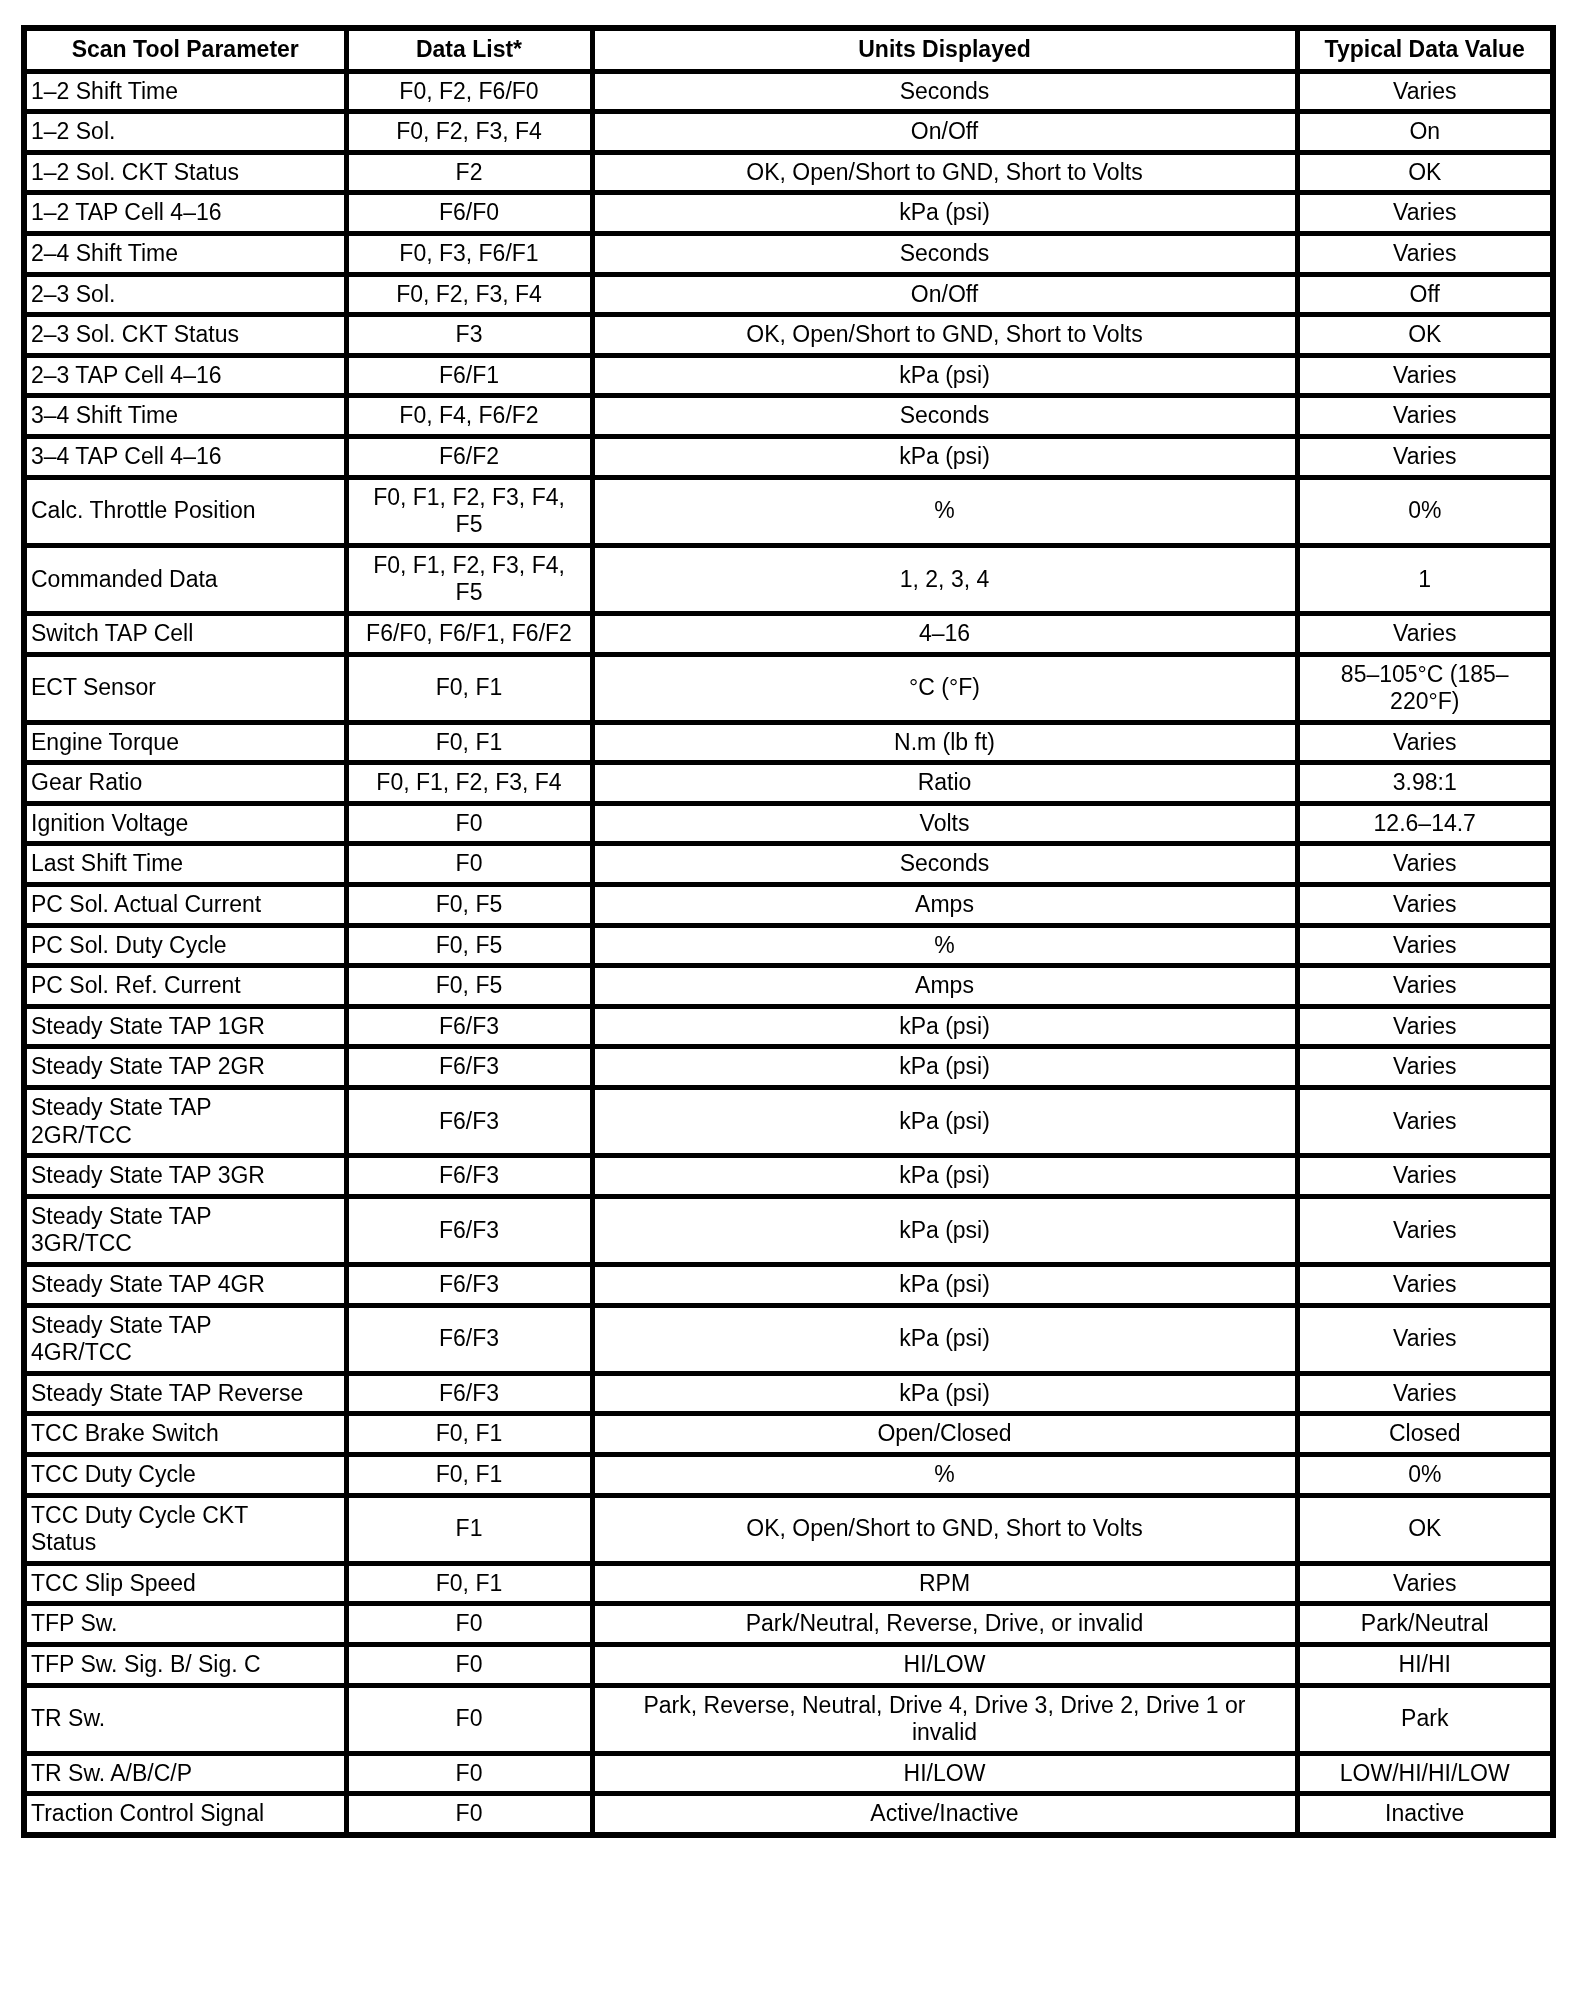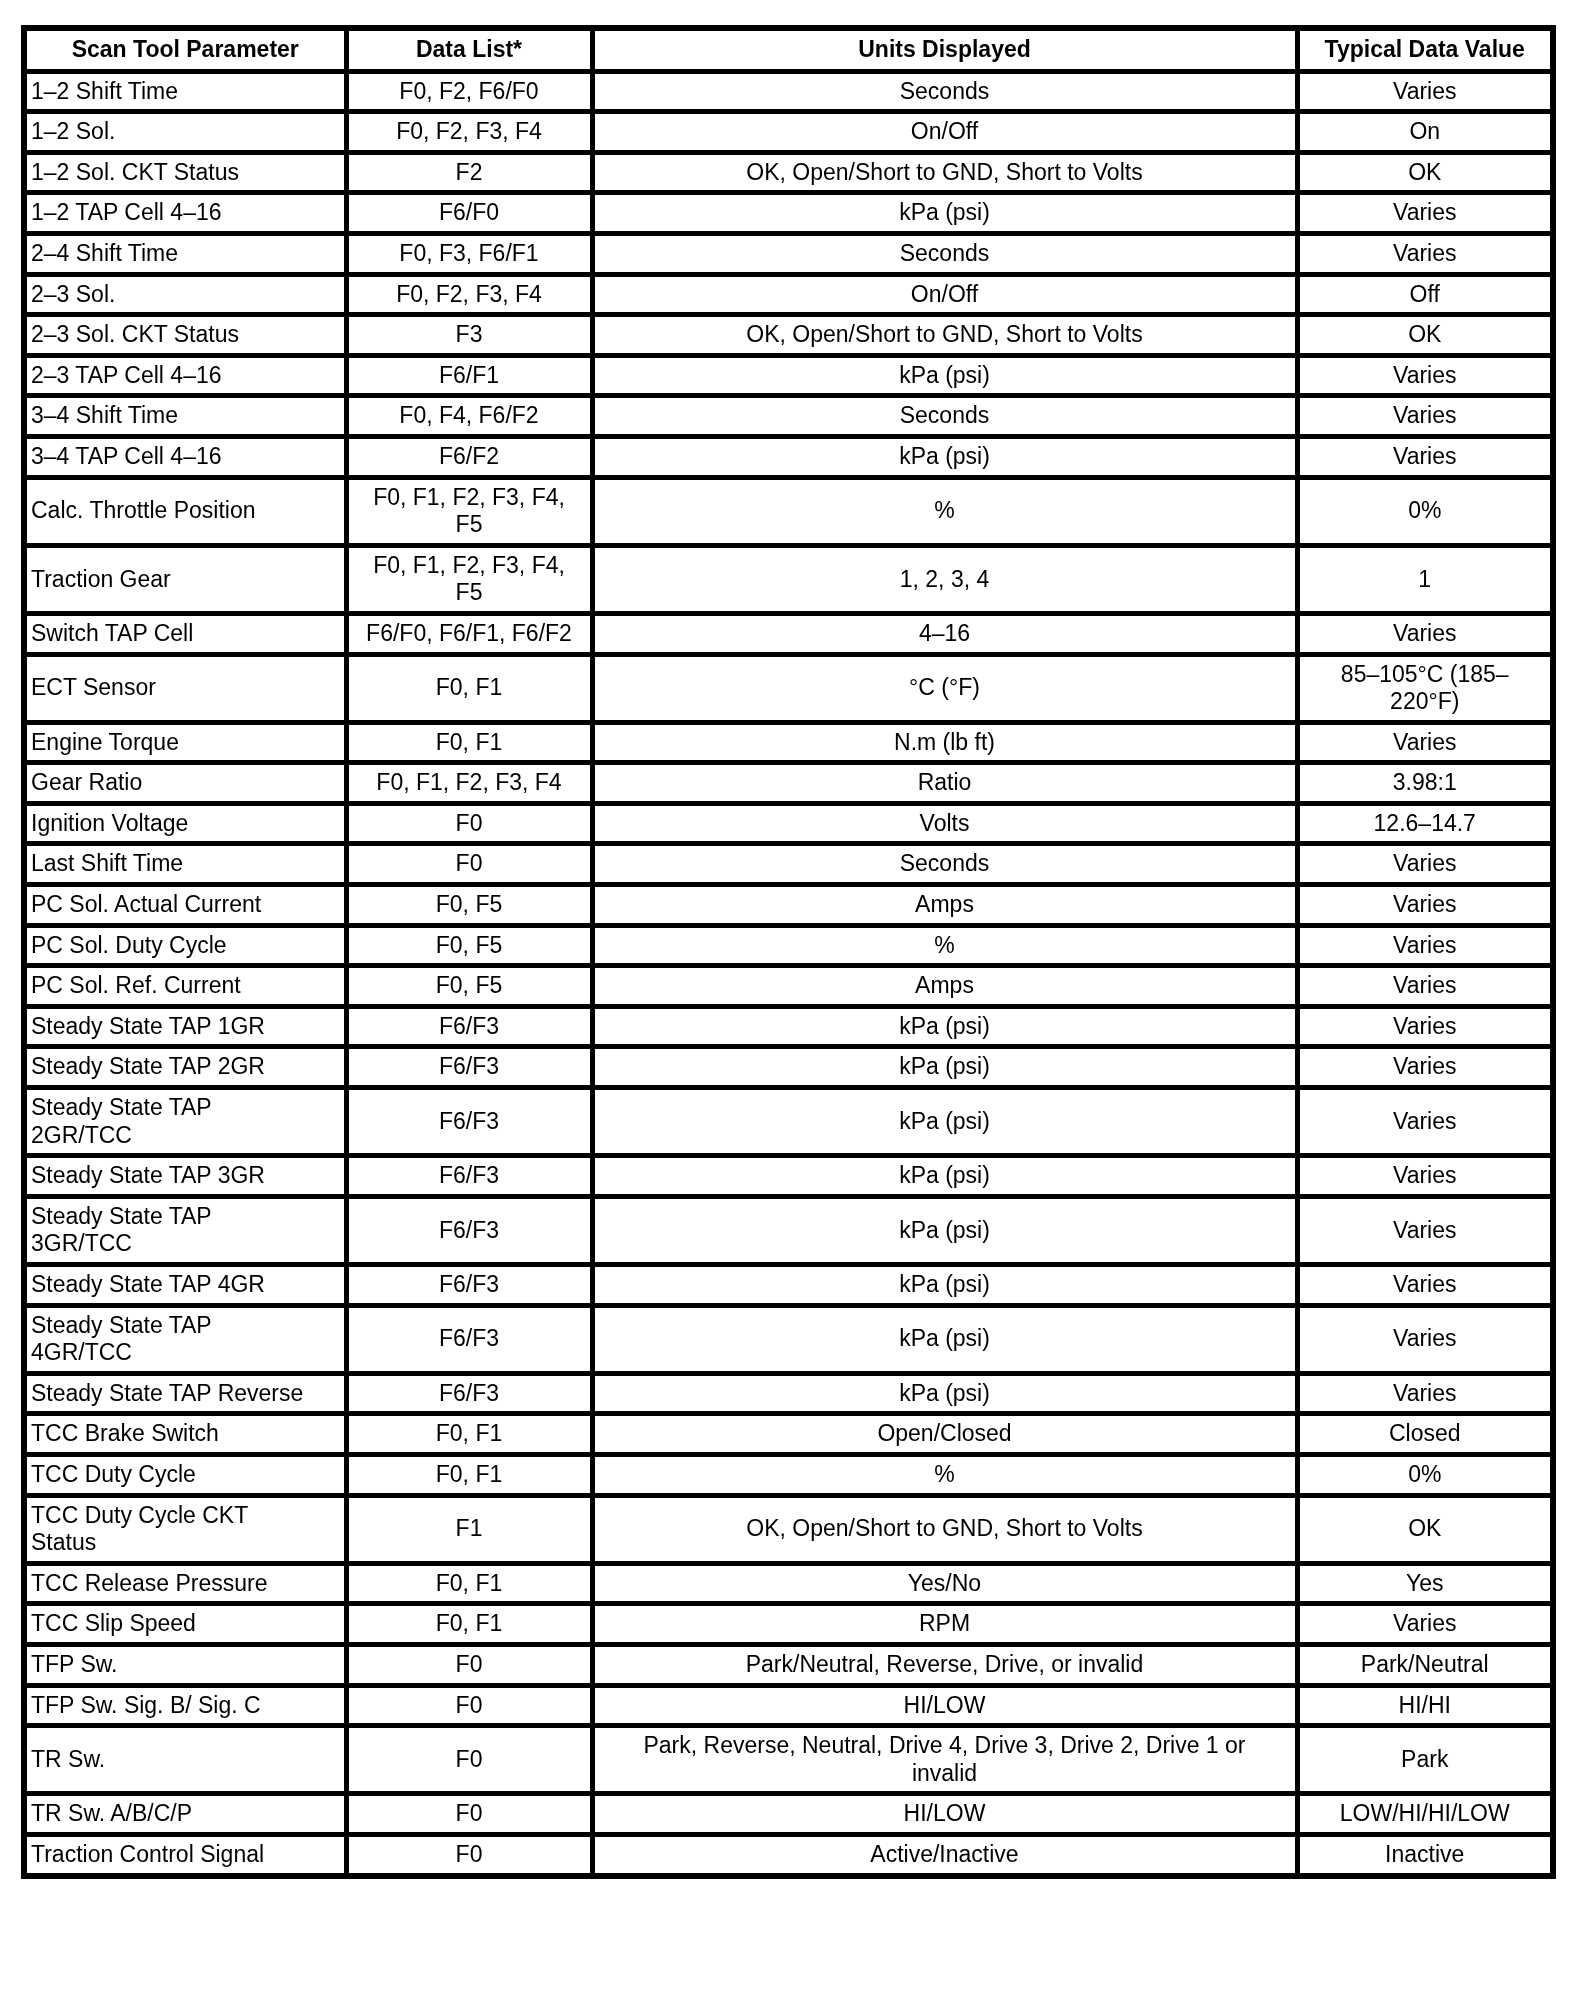--- a/index.html
+++ b/index.html
@@ -127,21 +127,21 @@
           <td>Varies</td>
         </tr>
         <tr>
           <td>Calc. Throttle Position</td>
           <td>F0, F1, F2, F3, F4,
 F5</td>
           <td>%</td>
           <td>0%</td>
         </tr>
         <tr>
-          <td>Traction Gear</td>
+          <td>Commanded Data</td>
           <td>F0, F1, F2, F3, F4,
 F5</td>
           <td>1, 2, 3, 4</td>
           <td>1</td>
         </tr>
         <tr>
           <td>Switch TAP Cell</td>
           <td>F6/F0, F6/F1, F6/F2</td>
           <td>4–16</td>
           <td>Varies</td>
@@ -259,26 +259,20 @@
           <td>0%</td>
         </tr>
         <tr>
           <td>TCC Duty Cycle CKT
 Status</td>
           <td>F1</td>
           <td>OK, Open/Short to GND, Short to Volts</td>
           <td>OK</td>
         </tr>
         <tr>
-          <td>TCC Release Pressure</td>
-          <td>F0, F1</td>
-          <td>Yes/No</td>
-          <td>Yes</td>
-        </tr>
-        <tr>
           <td>TCC Slip Speed</td>
           <td>F0, F1</td>
           <td>RPM</td>
           <td>Varies</td>
         </tr>
         <tr>
           <td>TFP Sw.</td>
           <td>F0</td>
           <td>Park/Neutral, Reverse, Drive, or invalid</td>
           <td>Park/Neutral</td>

